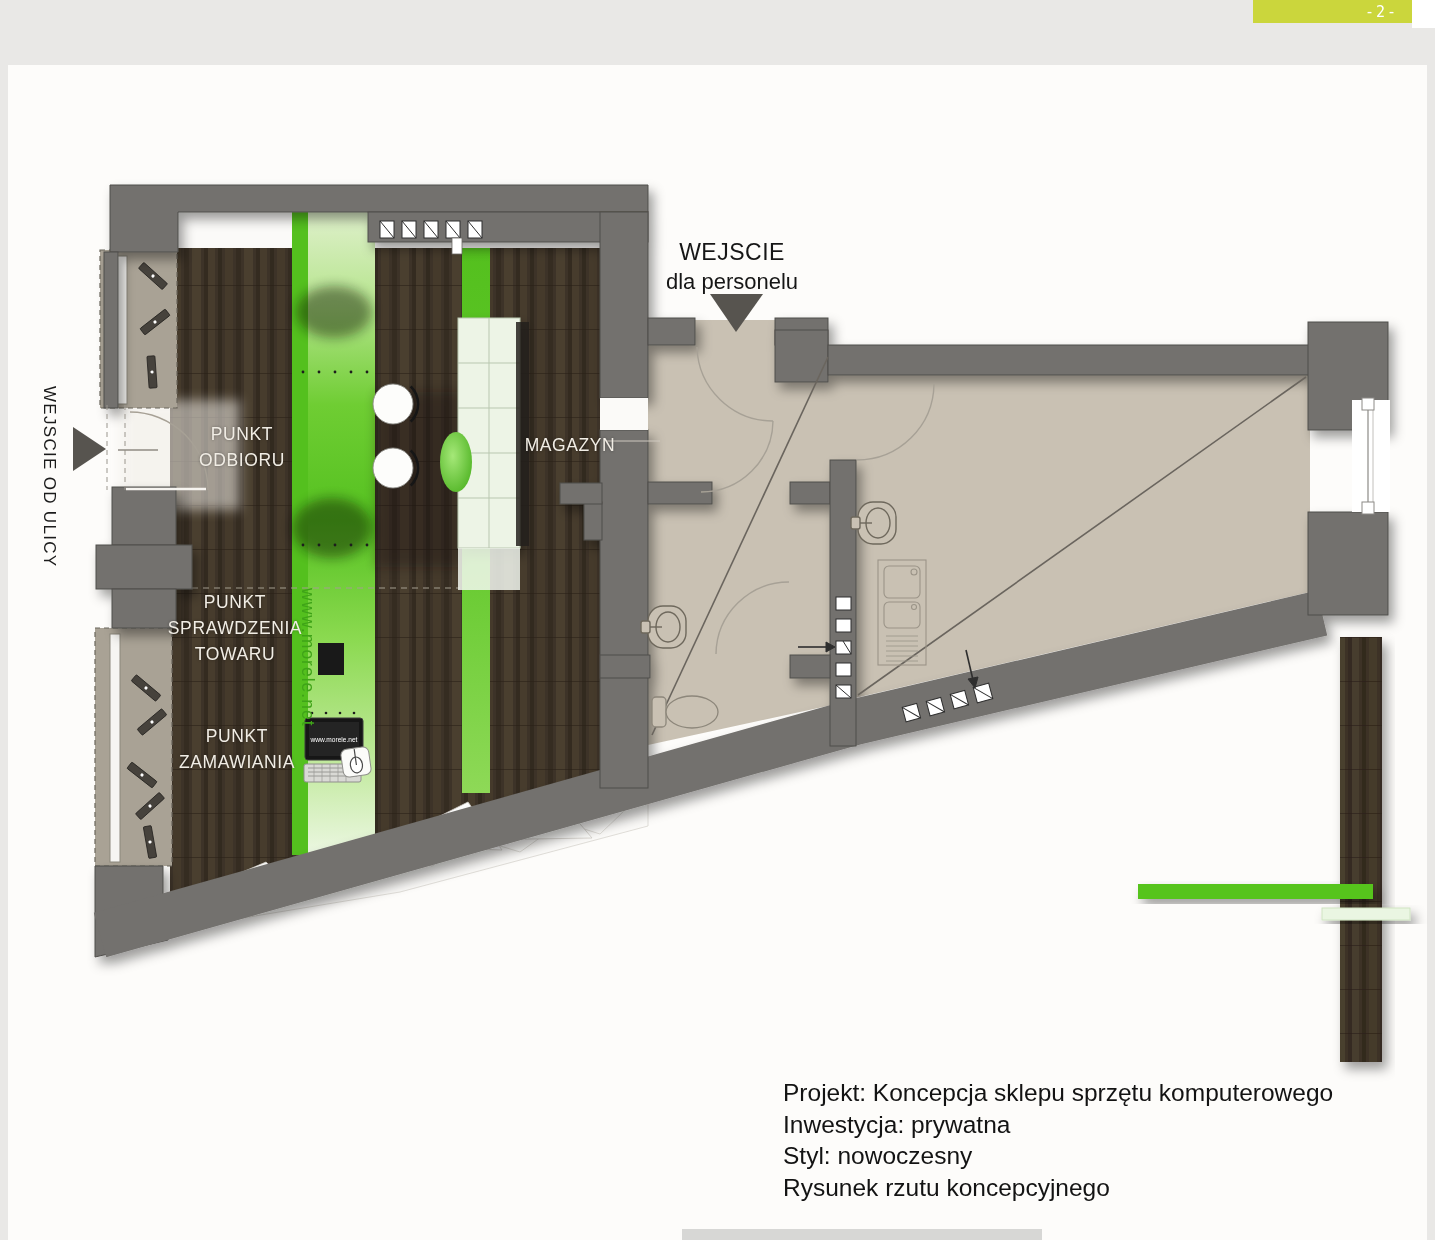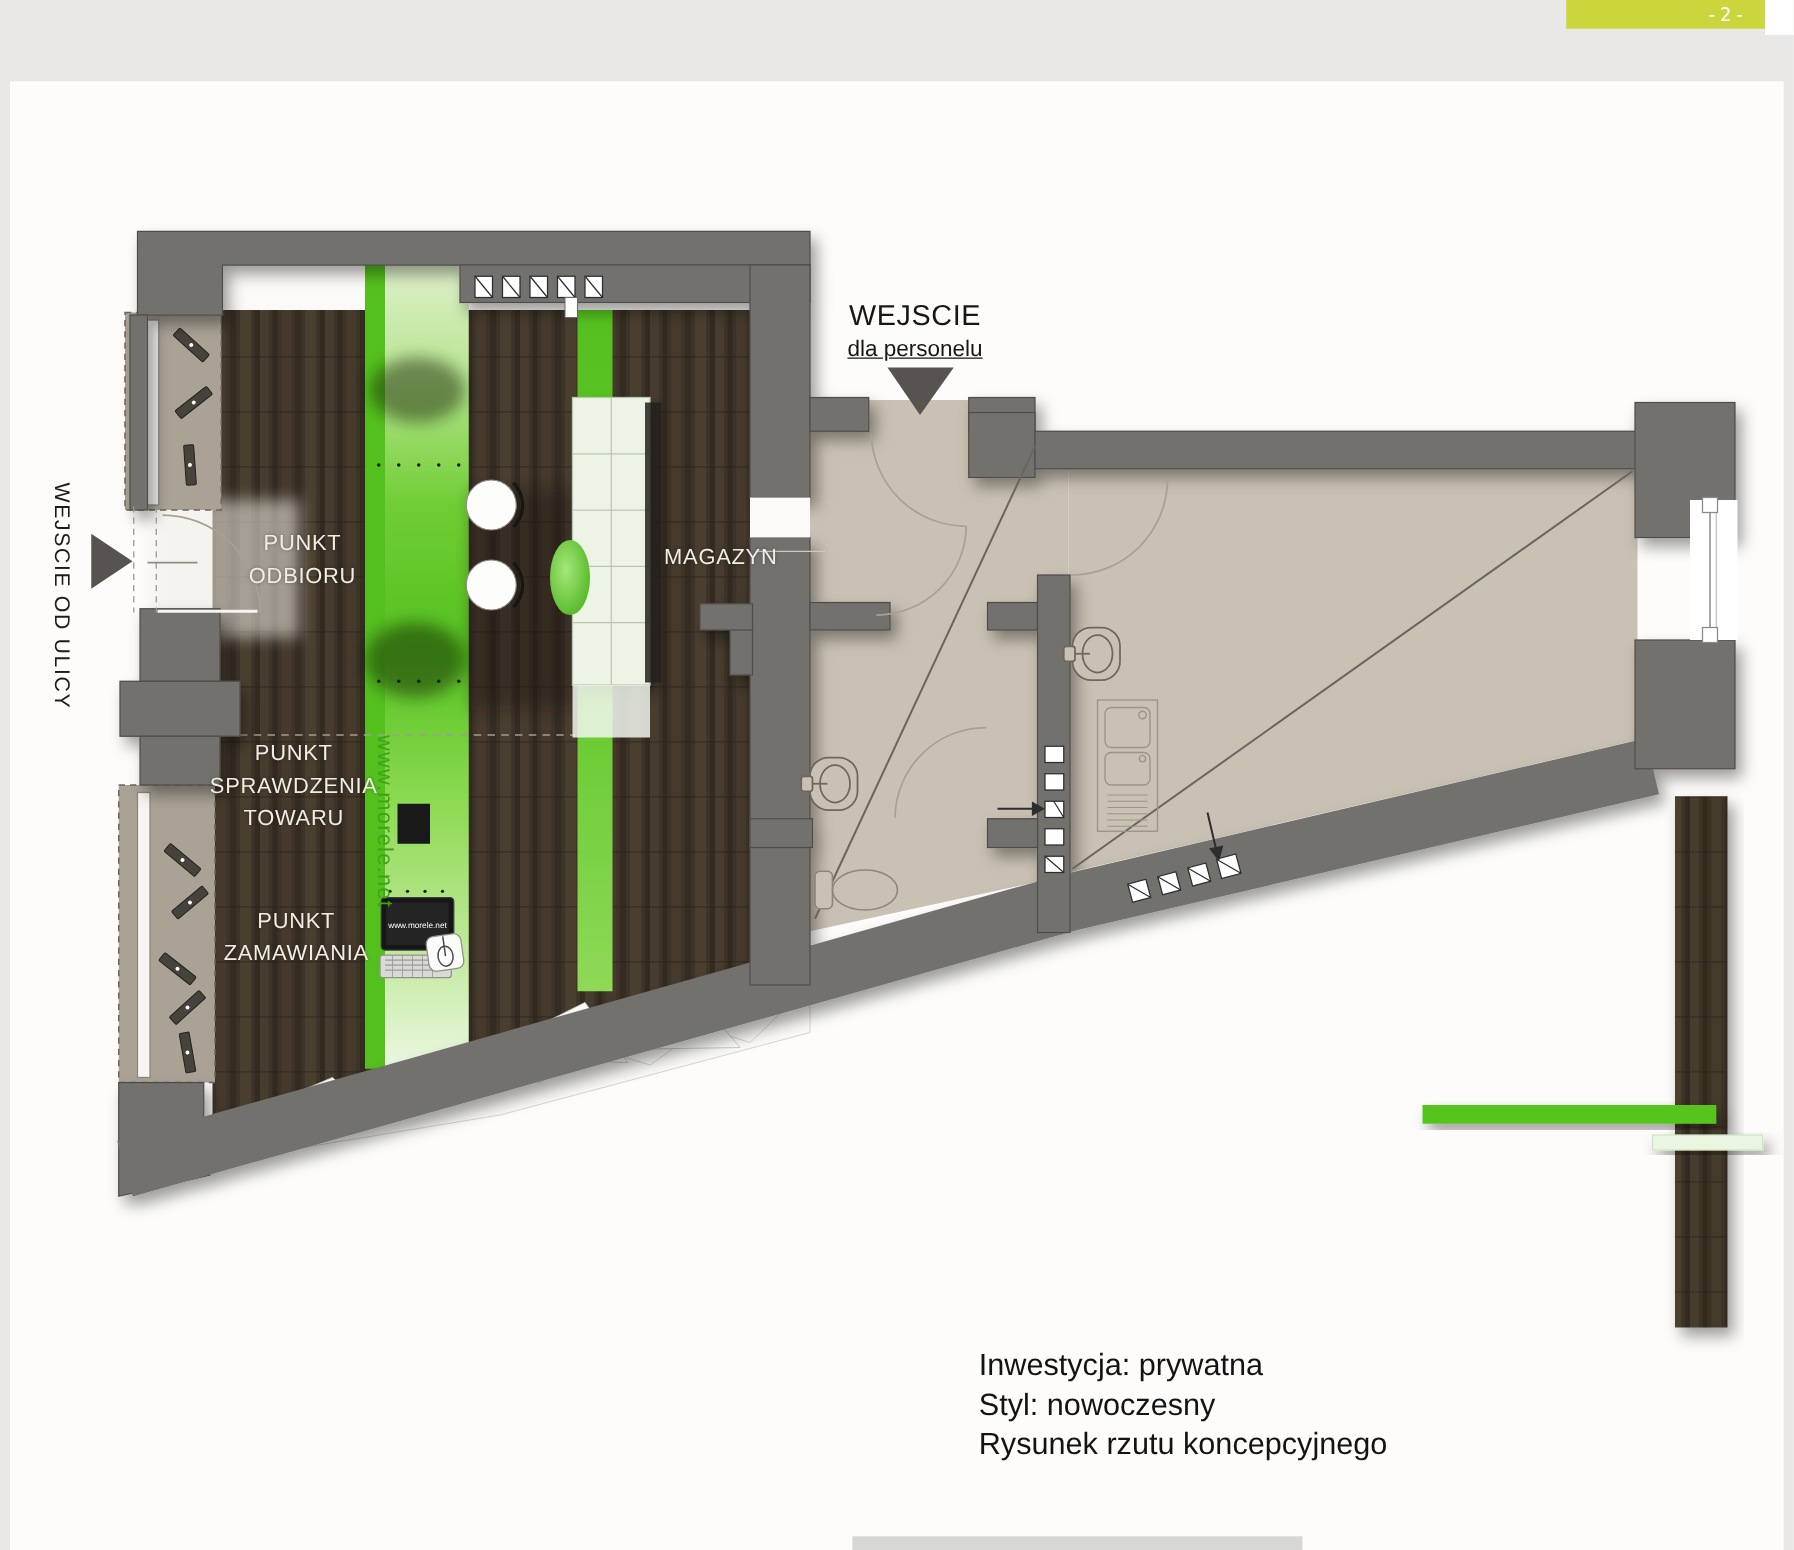--- a/index.html
+++ b/index.html
@@ -23,36 +23,36 @@
     color:#ffffff;font-family:"DejaVu Sans Mono", monospace;
     font-size:15px;letter-spacing:2px;
   }
   .tab-corner{position:absolute;left:1412px;top:0;width:23px;height:28px;background:#ffffff;}
   
   .staff-entrance{
     position:absolute;left:632px;top:239px;width:200px;text-align:center;
     color:#161616;
   }
   .staff-entrance .l1{font-size:23px;letter-spacing:.5px;}
-  .staff-entrance .l2{font-size:18px;margin-top:3px;text-decoration:underline;}
+  .staff-entrance .l2{font-size:22px;margin-top:3px;}
   .street-entrance{
     position:absolute;left:59px;top:386px;width:230px;
     transform:rotate(90deg);transform-origin:0 0;
     font-size:17px;letter-spacing:1.3px;color:#1b1b1b;white-space:nowrap;
   }
   
   .room-label{
     position:absolute;color:#f1ede5;font-size:17.5px;line-height:26px;
     letter-spacing:.6px;text-align:center;white-space:pre-line;
     text-shadow:0 0 3px rgba(0,0,0,.35);
   }
   .lbl-odbioru{left:167px;top:421px;width:150px;}
   .lbl-sprawdzenia{left:146px;top:589px;width:178px;}
   .lbl-zamawiania{left:152px;top:723px;width:170px;}
-  .lbl-magazyn{left:518px;top:432px;width:104px;text-align:right;}
+  .lbl-magazyn{left:518px;top:432px;width:104px;}
   
   .project-info{
     position:absolute;left:783px;top:1077px;width:600px;
     font-size:24.5px;line-height:31.5px;color:#131313;
   }
   .bottom-strip{
     position:absolute;left:682px;top:1229px;width:360px;height:11px;background:#d7d7d5;
   }
 </style>
 </head>
@@ -410,18 +410,19 @@
 <div class="room-label lbl-odbioru">PUNKT
 ODBIORU</div>
 <div class="room-label lbl-sprawdzenia">PUNKT
 SPRAWDZENIA
 TOWARU</div>
 <div class="room-label lbl-zamawiania">PUNKT
 ZAMAWIANIA</div>
 <div class="room-label lbl-magazyn">MAGAZYN</div>
 
 <div class="project-info">
+  <div>Projekt: Koncepcja sklepu sprzętu komputerowego</div>
   <div>Inwestycja: prywatna</div>
   <div>Styl: nowoczesny</div>
   <div>Rysunek rzutu koncepcyjnego</div>
 </div>
 
 <div class="bottom-strip"></div>
 
 </body></html>

